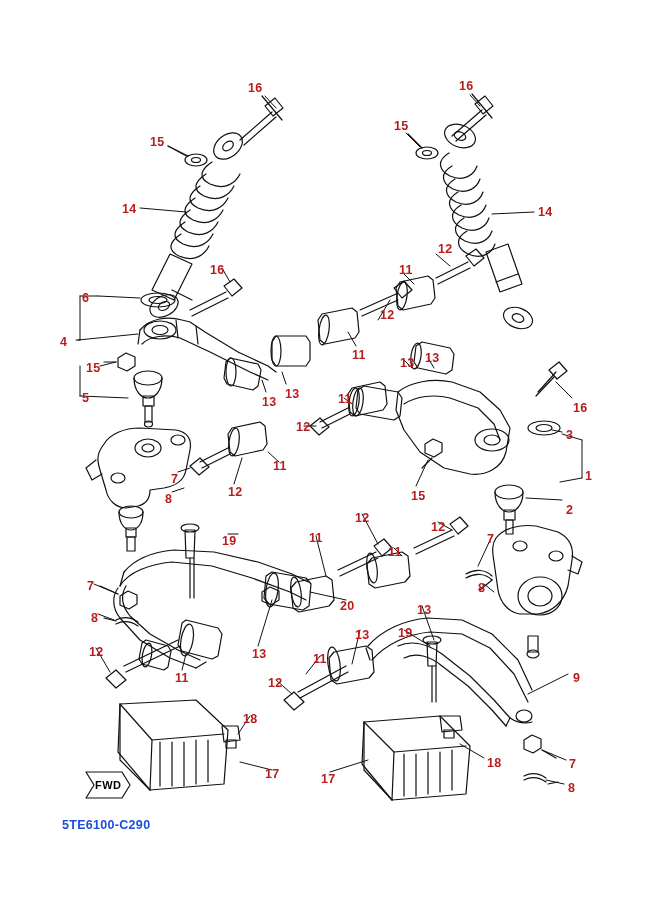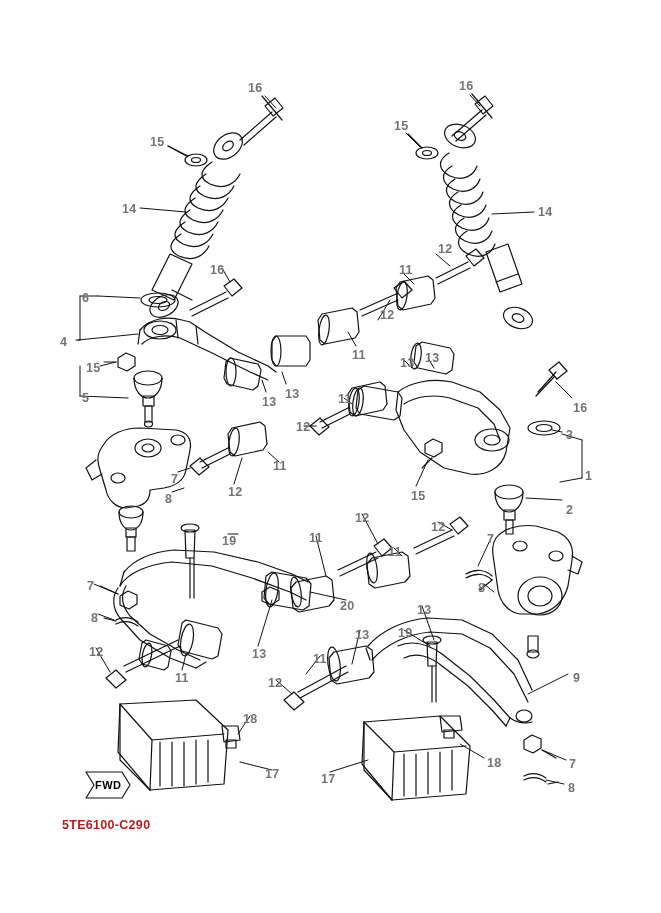--- a/index.html
+++ b/index.html
@@ -24,33 +24,33 @@
     position: absolute;
     left: 0; top: 0;
     width: 661px;
     height: 913px;
   }
   .callout {
     position: absolute;
     font-family: "Liberation Sans", sans-serif;
     font-size: 12.5px;
     font-weight: 700;
-    color: #737373;
+    color: #b91c1c;
     line-height: 1;
     white-space: nowrap;
     letter-spacing: 0.2px;
   }
   .part-code {
     position: absolute;
     left: 62px;
     top: 818px;
     font-family: "Liberation Sans", sans-serif;
     font-size: 12.5px;
     font-weight: 700;
-    color: #b91c1c;
+    color: #1d4ed8;
     letter-spacing: 0.3px;
   }
   .fwd-badge {
     position: absolute;
     left: 86px;
     top: 772px;
     width: 44px;
     height: 26px;
   }
   .fwd-badge .fwd-text {

